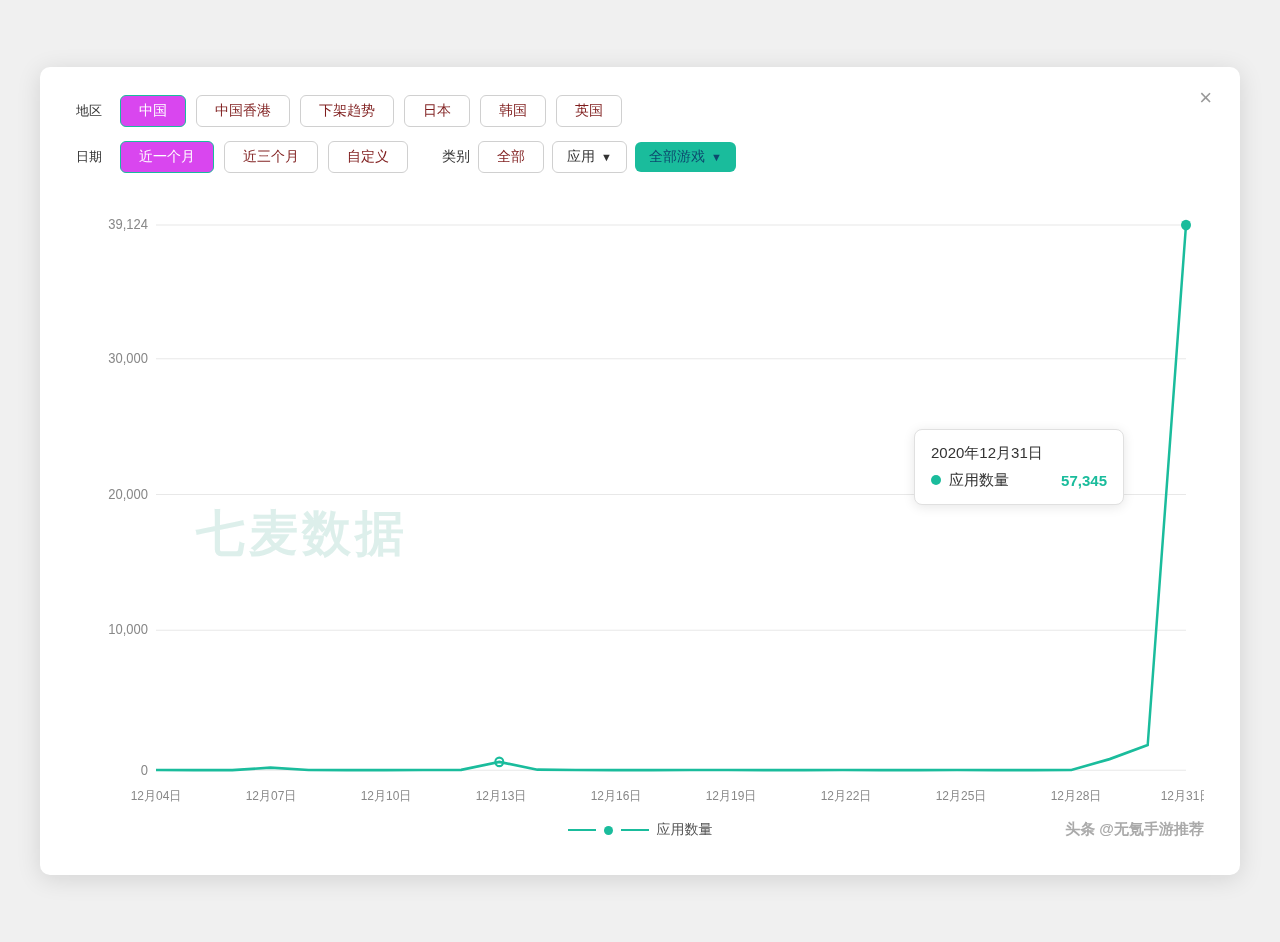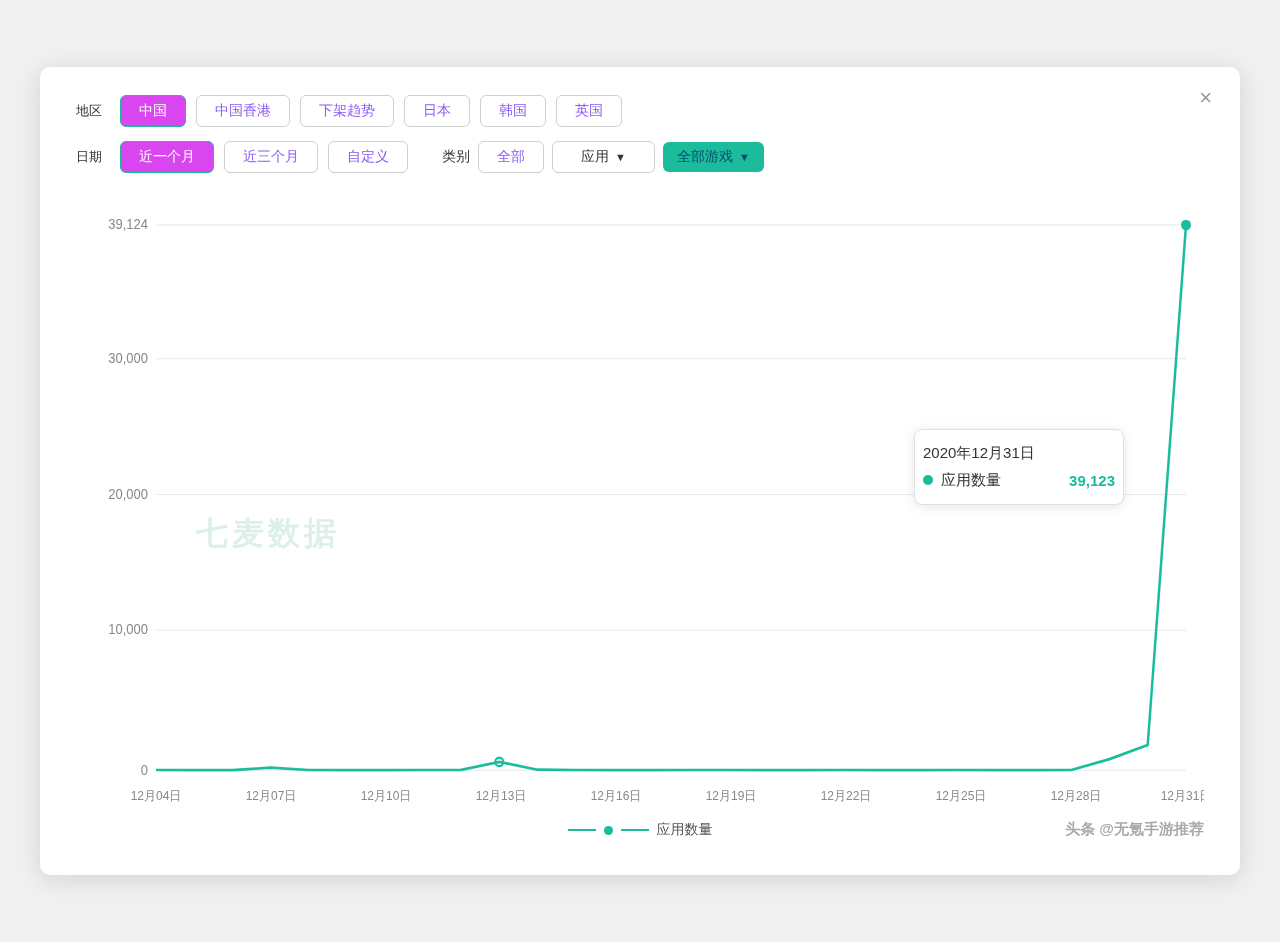--- a/index.html
+++ b/index.html
@@ -47,41 +47,41 @@
       color: #333;
       margin-right: 8px;
       white-space: nowrap;
     }
     .filter-btn {
       padding: 6px 18px;
       border-radius: 6px;
       border: 1px solid #d0d0d0;
       background: #fff;
       font-size: 14px;
-      color: #8b5cf6;
+      color: #7f1d1d;
       cursor: pointer;
       transition: background 0.15s;
     }
     .filter-btn.active {
       background: #d946ef;
       color: #fff;
       border-color: #1abc9c;
     }
     .type-select {
       display: flex;
       align-items: center;
       gap: 8px;
       margin-left: 24px;
     }
     .type-label {
       font-size: 14px;
       color: #333;
     }
     .select-box {
-      padding: 6px 28px;
+      padding: 6px 14px;
       border-radius: 6px;
       border: 1px solid #d0d0d0;
       background: #fff;
       font-size: 14px;
       color: #333;
       cursor: pointer;
       text-align: right;
     }
     .select-box-green {
       background: #1abc9c;
@@ -98,37 +98,37 @@
     .chart-area {
       position: relative;
       margin-top: 20px;
       height: 620px;
     }
     .watermark {
       position: absolute;
       left: 120px;
       top: 55%;
       transform: translateY(-50%);
-      font-size: 32px;
+      font-size: 49px;
       color: rgba(180,220,210,0.45);
       font-weight: 700;
       pointer-events: none;
       z-index: 2;
       letter-spacing: 4px;
     }
     .chart-svg {
       width: 100%;
       height: 100%;
     }
     .tooltip-box {
       position: absolute;
       background: #fff;
       border: 1px solid #e0e0e0;
       border-radius: 8px;
-      padding: 14px 8px;
+      padding: 14px 16px;
       box-shadow: 0 2px 12px rgba(0,0,0,0.10);
       min-width: 210px;
       z-index: 10;
       right: 80px;
       top: 38%;
     }
     .tooltip-date {
       font-size: 15px;
       color: #333;
       font-weight: 500;
@@ -289,21 +289,21 @@
 
       <circle cx="423.3" cy="532.2" r="4" fill="none" stroke="#1abc9c" stroke-width="2"></circle>
     </svg>
 
     
     <div class="tooltip-box">
       <div class="tooltip-date">2020年12月31日</div>
       <div class="tooltip-row">
         <span class="tooltip-dot"></span>
         <span class="tooltip-key">应用数量</span>
-        <span class="tooltip-val">39,123</span>
+        <span class="tooltip-val">57,345</span>
       </div>
     </div>
   </div>
 
   <div class="legend-area">
     <span class="legend-line"></span>
     <span class="legend-dot"></span>
     <span class="legend-line"></span>
     <span class="legend-label">应用数量</span>
   </div>

